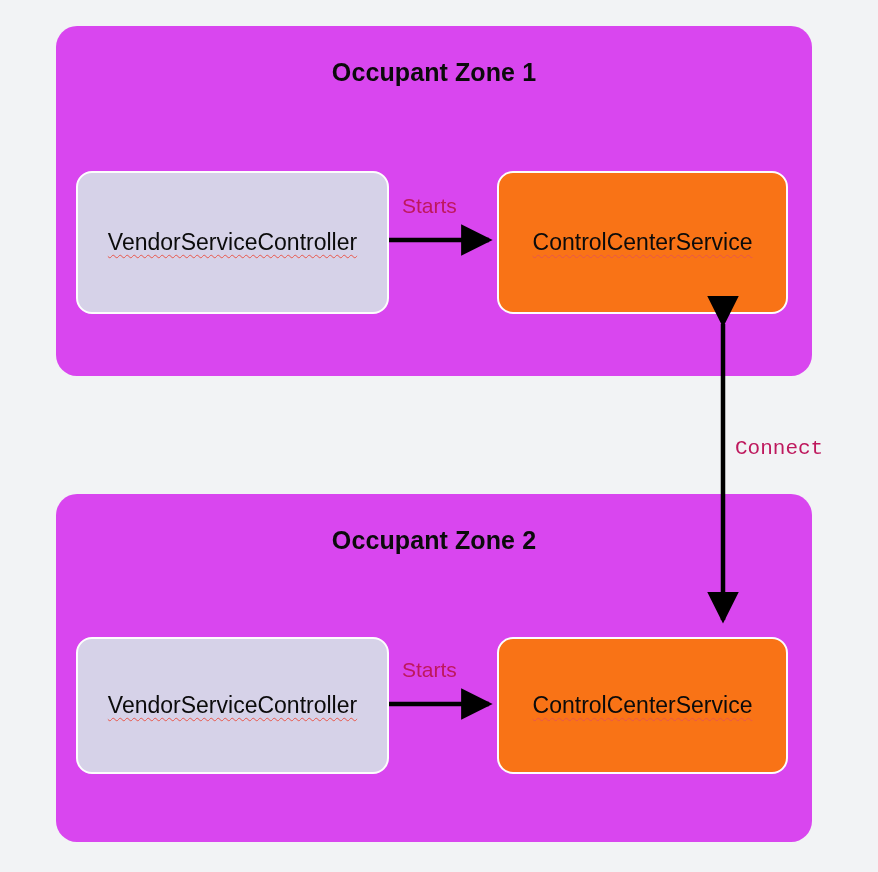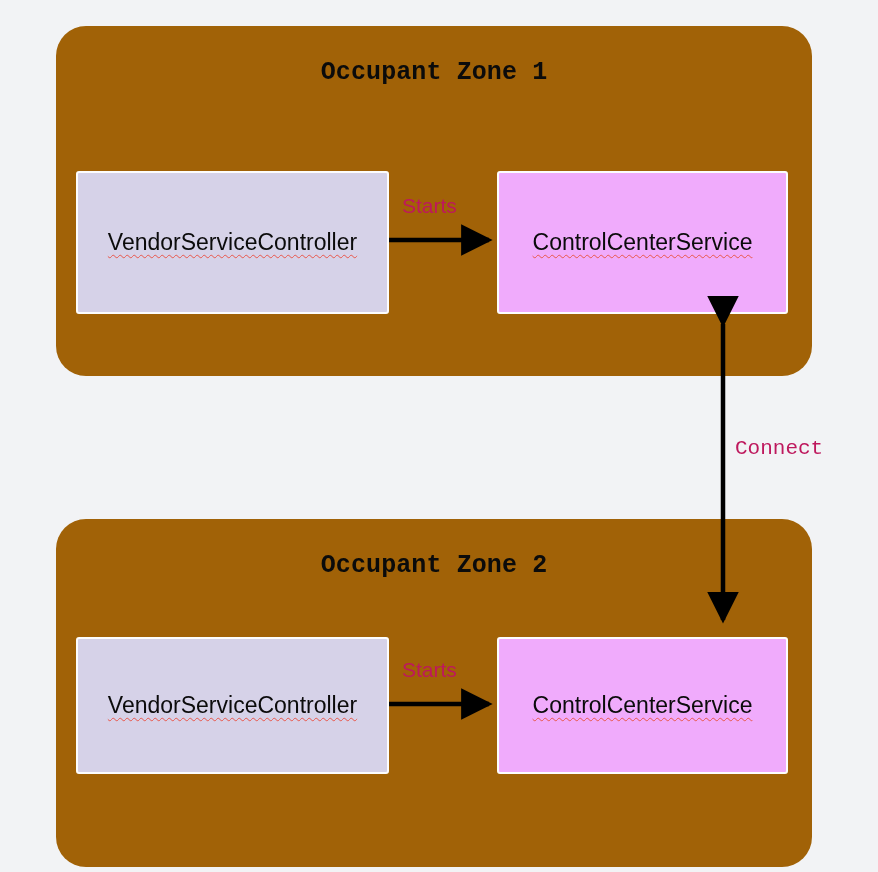--- a/index.html
+++ b/index.html
@@ -16,66 +16,64 @@
 
   #diagram {
     position: relative;
     width: 878px;
     height: 872px;
   }
 
   
   .zone {
     position: absolute;
-    background: #a16207;
-    border-radius: 30px;
+    background: #d946ef;
+    border-radius: 21px;
     box-sizing: border-box;
-    font-family: Liberation Mono, monospace;
   }
   #zone-1 {
     left: 56px;
     top: 26px;
     width: 756px;
     height: 350px;
   }
   #zone-2 {
     left: 56px;
     top: 494px;
     width: 756px;
     height: 348px;
-    margin-top: 25px;
   }
 
   .zone-title {
     position: absolute;
     left: 0;
     right: 0;
     top: 32px;
     text-align: center;
     font-size: 25px;
     font-weight: bold;
     color: #0b0b0b;
     letter-spacing: 0.1px;
   }
 
   
   .node {
     position: absolute;
     box-sizing: border-box;
     border: 2px solid #fdfdfd;
-    border-radius: 3px;
+    border-radius: 16px;
     display: flex;
     align-items: center;
     justify-content: center;
   }
   .node-vendor {
     background: #d6d2e8;
   }
   .node-control {
-    background: #f0abfc;
+    background: #f97316;
   }
   .node-label {
     font-size: 23px;
     color: #0b0b0b;
     white-space: nowrap;
     text-decoration: underline wavy #e8564a;
     text-decoration-thickness: 1px;
     text-underline-offset: 4px;
   }
 

